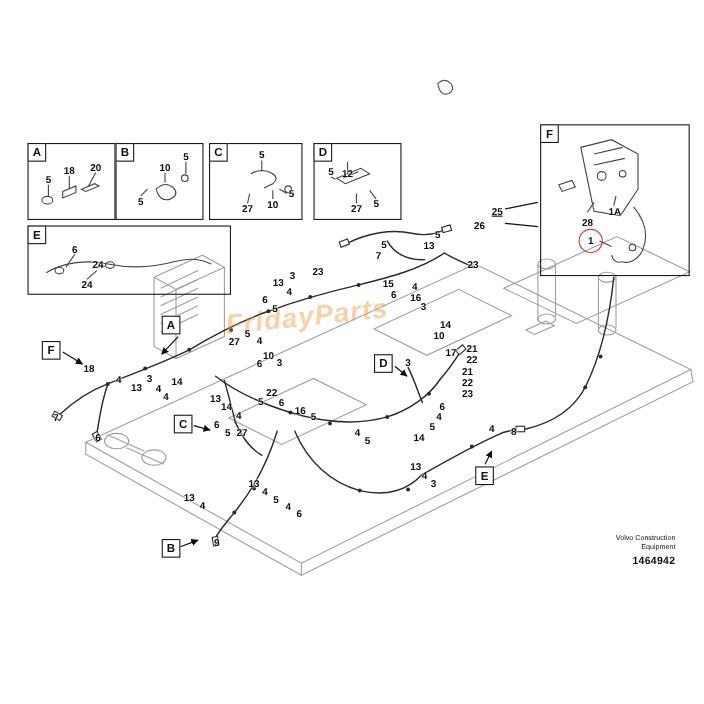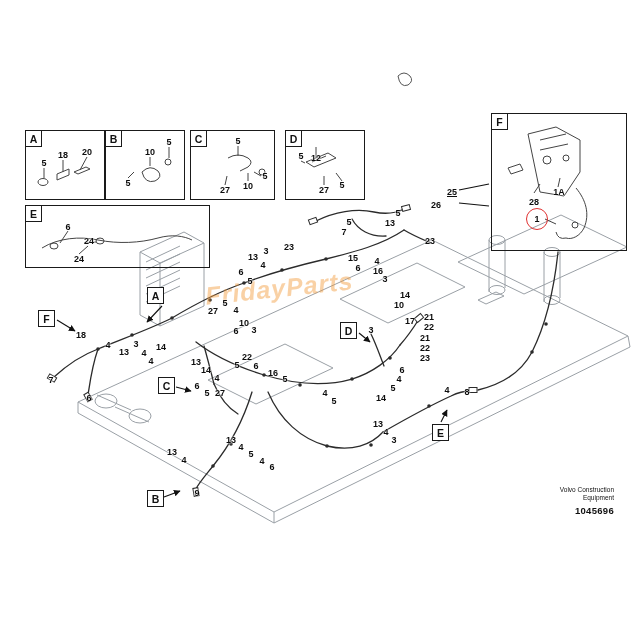--- a/index.html
+++ b/index.html
@@ -273,16 +273,16 @@
       <span class="callout" style="left: 184px; top: 460px;">4</span>
       <span class="callout" style="left: 197px; top: 493px;">9</span>
       <span class="callout" style="left: 447px; top: 390px;">4</span>
       <span class="callout" style="left: 467px; top: 392px;">8</span>
       <span class="callout circled" style="left: 537px; top: 219px;">1</span>
     </div>
 
   <div class="footer">
     <div class="brand">Volvo Construction</div>
     <div class="brand">Equipment</div>
-    <div class="pn">1045696</div>
+    <div class="pn">1464942</div>
   </div>
 
 </div>
 
 </body></html>

